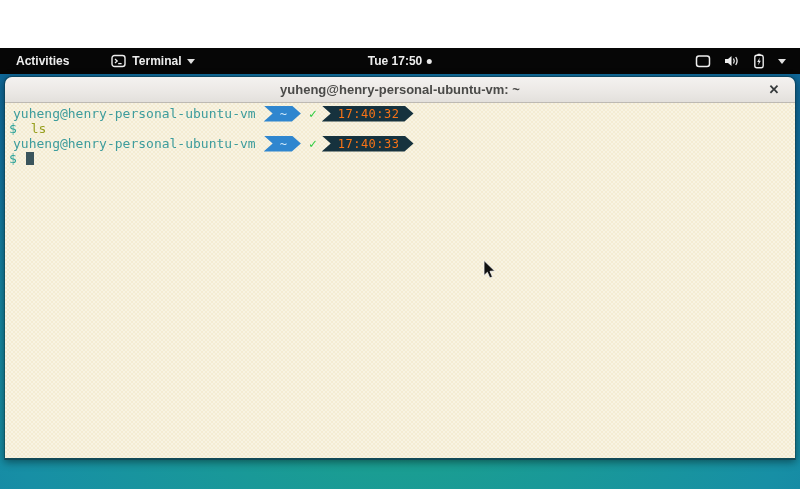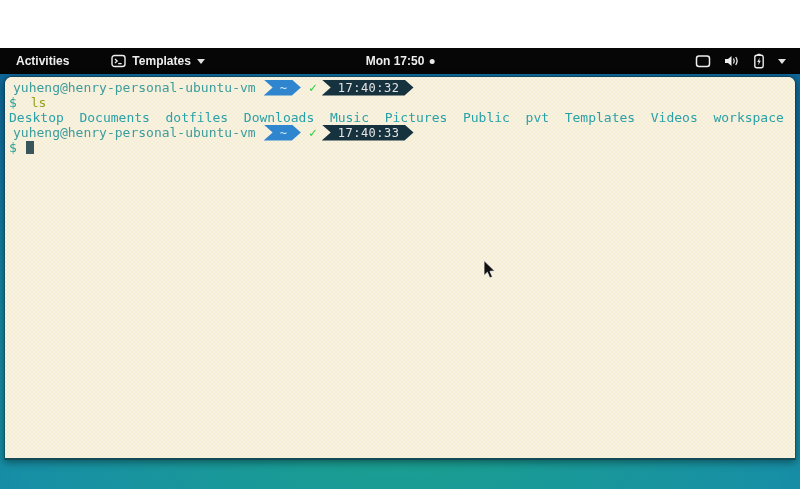--- a/index.html
+++ b/index.html
@@ -65,21 +65,21 @@
   .cmd { color:#98a020;padding-left:6px; }
   .ls-out { color:#2aa1a8; white-space:pre; }
 
   .pl-seg {
     display:inline-block; height:16px; line-height:16px;
     font-size:12px; text-align:center;
     clip-path:polygon(0 0, calc(100% - 9px) 0, 100% 50%, calc(100% - 9px) 100%, 0 100%, 9px 50%);
     padding:0 14px 0 16px;
   }
   .seg-path { background:#2f86cf; color:#cfe8fa; margin-left:8px; }
-  .seg-time { background:#16323e; color:#e5e5e5; margin-left:5px; letter-spacing:.5px; }
+  .seg-time { background:#16323e; color:#f97316; margin-left:5px; letter-spacing:.5px; }
   .check { color:#2ecc40; font-weight:700; margin-left:8px; font-size:13px; }
   .cursor-block { display:inline-block; width:8px; height:13px; background:#3a545c; margin-left:1px; }
 
   
   .mouse { position:absolute; left:483px; top:212px; pointer-events:none; }
 </style>
 </head>
 <body>
 
 <div id="screen">
@@ -87,25 +87,25 @@
   <div class="topbar">
     <div class="tb-activities">Activities</div>
     <div class="tb-appmenu">
       <span class="tb-icon">
         <svg width="15" height="14" viewBox="0 0 15 14">
           <rect x="1" y="1.5" width="13" height="11" rx="2.5" fill="none" stroke="#ededed" stroke-width="1.4"></rect>
           <polyline points="4,5 6.2,7 4,9" fill="none" stroke="#ededed" stroke-width="1.3"></polyline>
           <line x1="7.2" y1="9.6" x2="10.6" y2="9.6" stroke="#ededed" stroke-width="1.3"></line>
         </svg>
       </span>
-      <span>Templates</span>
+      <span>Terminal</span>
       <span class="chev"></span>
     </div>
     <div class="tb-clock">
-      <span>Mon 17:50</span>
+      <span>Tue 17:50</span>
       <span class="notif-dot"></span>
     </div>
     <div class="tb-tray">
       <span class="tb-icon">
         <svg width="16" height="14" viewBox="0 0 16 14">
           <rect x="1.5" y="2" width="13" height="10.5" rx="2.5" fill="none" stroke="#ededed" stroke-width="1.5"></rect>
         </svg>
       </span>
       <span class="tb-icon">
         <svg width="16" height="14" viewBox="0 0 16 14">
@@ -119,36 +119,37 @@
           <rect x="4.3" y="0.8" width="3.4" height="2" rx="0.8" fill="#ededed"></rect>
           <rect x="1.8" y="2.3" width="8.4" height="12.5" rx="2" fill="none" stroke="#ededed" stroke-width="1.4"></rect>
           <polygon points="6.8,4.5 4.2,9 5.8,9 5,12.5 7.8,7.8 6.2,7.8" fill="#ededed"></polygon>
         </svg>
       </span>
       <span class="chev"></span>
     </div>
   </div>
 
   <div class="window">
+    <div class="titlebar">
+      <span class="title-text">yuheng@henry-personal-ubuntu-vm: ~</span>
+      <span class="close-btn">✕</span>
+    </div>
     <div class="term">
 
       <div class="tline prompt-line">
         <span class="user">yuheng@henry-personal-ubuntu-vm</span>
         <span class="pl-seg seg-path">~</span>
         <span class="check">✓</span>
         <span class="pl-seg seg-time">17:40:32</span>
       </div>
 
       <div class="tline">
         <span class="sigil">$</span><span class="cmd"> ls</span>
       </div>
 
-      <div class="tline">
-        <span class="ls-out">Desktop  Documents  dotfiles  Downloads  Music  Pictures  Public  pvt  Templates  Videos  workspace</span>
-      </div>
 
       <div class="tline prompt-line">
         <span class="user">yuheng@henry-personal-ubuntu-vm</span>
         <span class="pl-seg seg-path">~</span>
         <span class="check">✓</span>
         <span class="pl-seg seg-time">17:40:33</span>
       </div>
 
       <div class="tline">
         <span class="sigil">$</span><span> </span><span class="cursor-block"></span>

